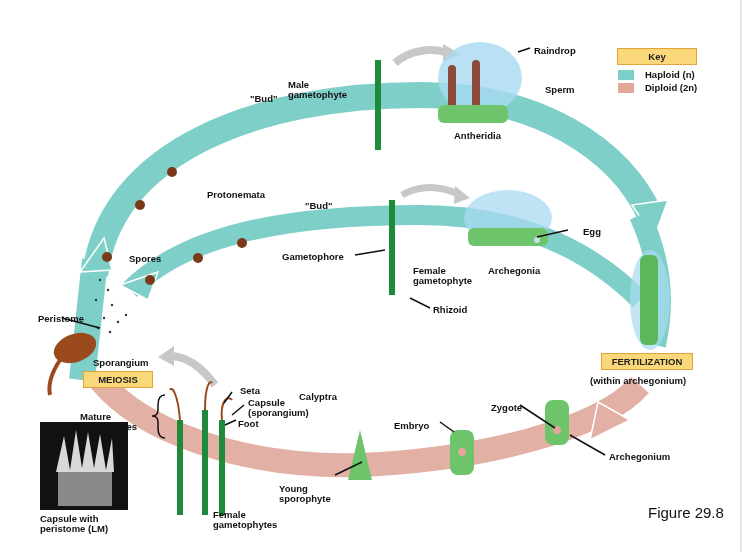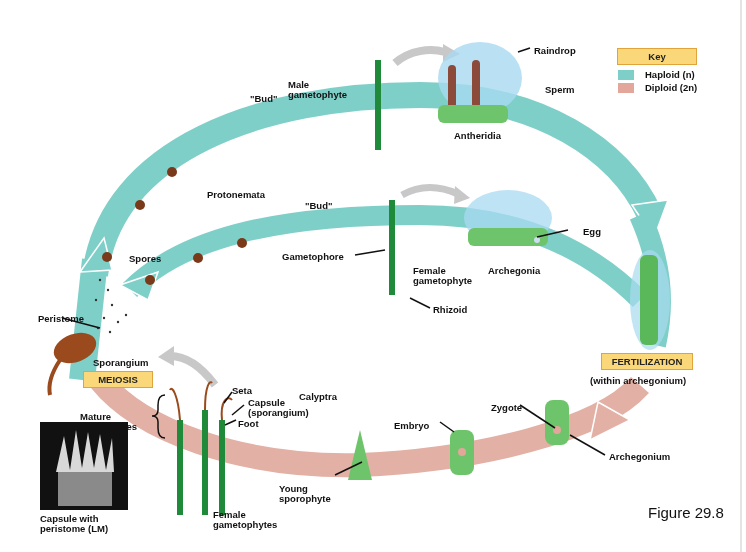--- a/index.html
+++ b/index.html
@@ -129,21 +129,21 @@
   <div class="lbl" style="left:413px;top:266px;">Female
 gametophyte</div>
   <div class="lbl" style="left:433px;top:305px;">Rhizoid</div>
   <div class="lbl" style="left:38px;top:314px;">Peristome</div>
   <div class="lbl" style="left:93px;top:358px;">Sporangium</div>
   <div class="boxlabel" style="left:83px;top:371px;width:68px;">MEIOSIS</div>
   <div class="boxlabel" style="left:601px;top:353px;width:90px;">FERTILIZATION</div>
   <div class="lbl" style="left:590px;top:376px;">(within archegonium)</div>
   <div class="lbl" style="left:80px;top:400px;margin-top:12px;">Mature
 sporophytes</div>
-  <div class="lbl" style="left:232px;top:386px;">Seta</div>
+  <div class="lbl" style="left:240px;top:386px;">Seta</div>
   <div class="lbl" style="left:248px;top:398px;">Capsule
 (sporangium)</div>
   <div class="lbl" style="left:238px;top:419px;">Foot</div>
   <div class="lbl" style="left:299px;top:392px;">Calyptra</div>
   <div class="lbl" style="left:491px;top:395px;margin-top:8px;">Zygote</div>
   <div class="lbl" style="left:394px;top:421px;">Embryo</div>
   <div class="lbl" style="left:609px;top:452px;">Archegonium</div>
   <div class="lbl" style="left:279px;top:484px;">Young
 sporophyte</div>
   <div class="lbl" style="left:213px;top:510px;">Female

